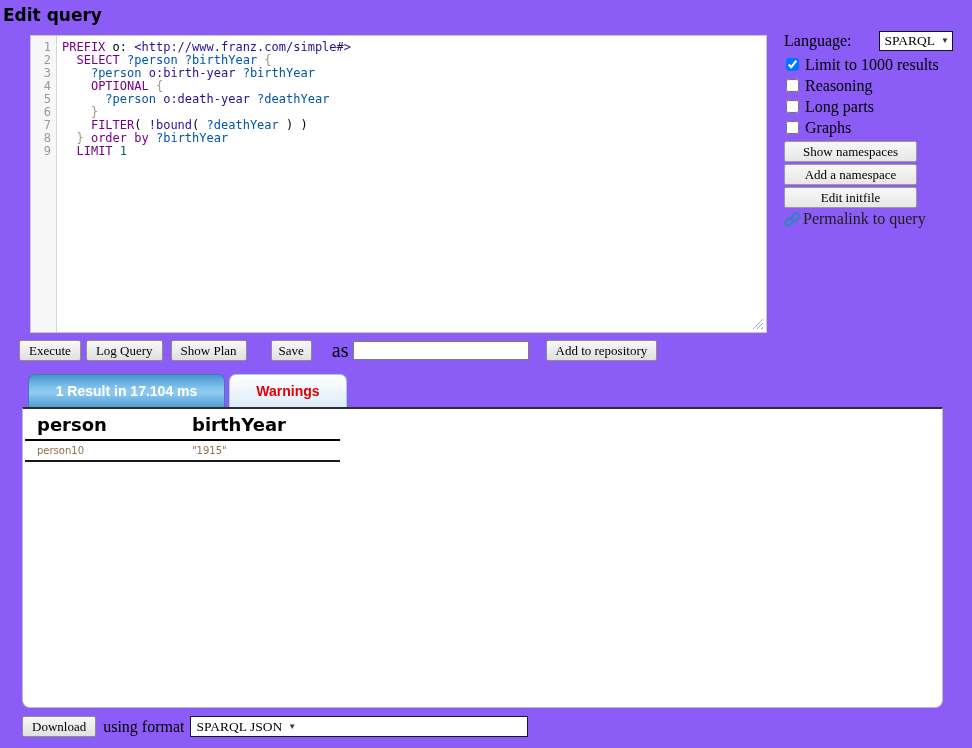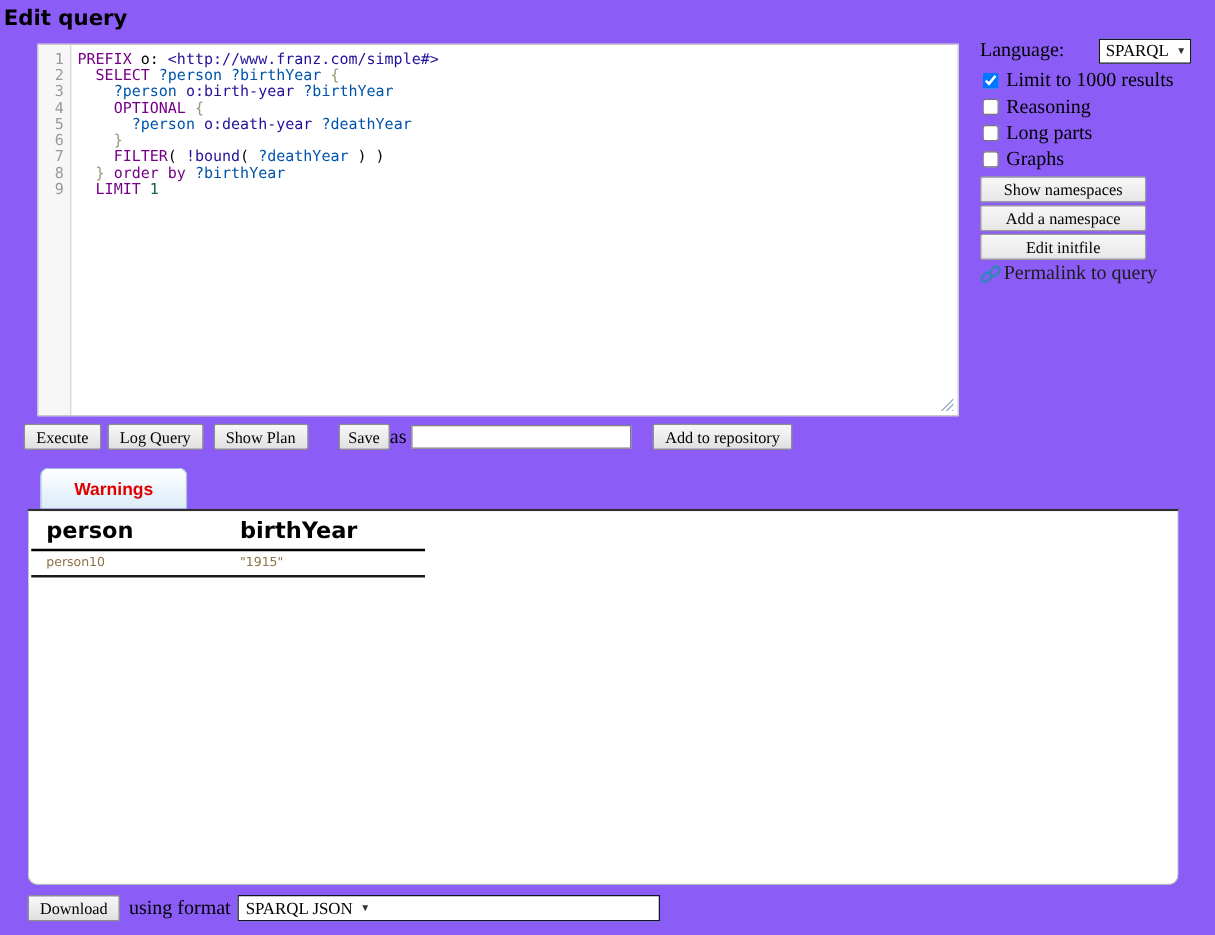--- a/index.html
+++ b/index.html
@@ -47,22 +47,22 @@
   .permalink svg{color:var(--link_icon_blue);margin-right:2px;flex:none;}
 
   
   .actions{position:absolute;left:19px;top:339px;display:flex;align-items:center;}
   .btn{font:13px "Liberation Serif", serif;color:#000;height:21px;
     background:linear-gradient(#f8f8f8,#e0e0e0);border:1px solid #8d8d8d;border-radius:2px;
     padding:0 9px;cursor:pointer;}
   .actions .b-exec{margin-right:5px;}
   .actions .b-log{margin-right:8px;}
   .actions .b-plan{margin-right:24px;}
-  .actions .b-save{margin-right:0;padding:0 7px;}
-  .actions .as{font-size:16px;margin-right:4px;}
+  .actions .b-save{margin-right:20px;padding:0 7px;}
+  .actions .as{font-size:20px;margin-right:4px;}
   .save-name{width:170px;height:15px;border:1px solid #7c7c7c;margin-right:17px;
     font:13px "Liberation Serif", serif;padding:1px 2px;}
 
   
   .tabs{position:absolute;left:28px;top:374px;height:33px;display:flex;}
   .tab{box-sizing:border-box;height:33px;border-radius:7px 7px 0 0;
     display:flex;align-items:center;justify-content:center;
     font:bold 14px "Liberation Sans", sans-serif;cursor:pointer;}
   .tab.active{width:197px;color:var(--tab_active_text);border:1px solid #3c7fb1;border-bottom:none;
     background:linear-gradient(180deg,#4795cd 0%,#83c2ec 40%,var(--tab_active_blue_light) 55%,var(--tab_active_blue) 100%);}
@@ -157,20 +157,21 @@
     <button class="btn b-exec">Execute</button>
     <button class="btn b-log">Log Query</button>
     <button class="btn b-plan">Show Plan</button>
     <button class="btn b-save">Save</button>
     <span class="as">as</span>
     <input class="save-name" type="text" value="" style="">
     <button class="btn">Add to repository</button>
   </div>
 
   <div class="tabs" id="tabs">
+      <div class="tab active">1 Result in 17.104 ms</div>
       <div class="tab inactive">Warnings</div>
     </div>
 
   <div class="panel">
     <table>
       <thead>
           <tr id="thead-row">
             <th class="c0">person</th>
             <th class="c1">birthYear</th>
           </tr>

